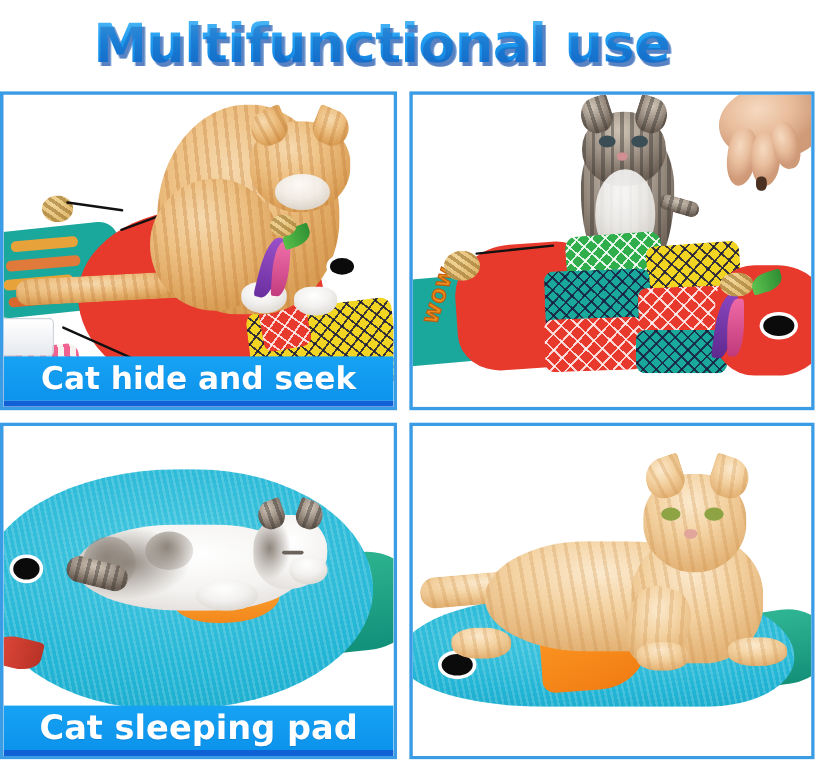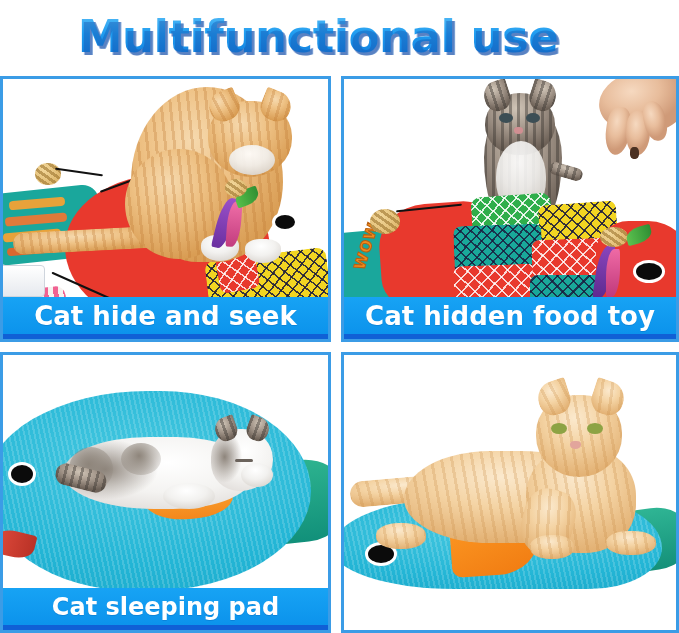--- a/index.html
+++ b/index.html
@@ -53,21 +53,21 @@
     border-bottom:5px solid #1060d6;
     display:flex;align-items:center;justify-content:center;
     box-sizing:border-box;
   }
   .caption span{
     color:#ffffff;font-weight:700;font-size:26px;letter-spacing:0px;
     font-family:"DejaVu Sans", sans-serif;
     text-shadow:0 1px 0 rgba(0,80,160,.25);
     white-space:nowrap;
   }
-  .cap-sm span{font-size:24px;}
+  .cap-sm span{font-size:28px;}
 
   
   .sc{position:absolute;left:0;top:0;right:0;bottom:0;}
 
   
   .fishbody{position:absolute;border-radius:50% 46% 50% 46%/48% 50% 50% 52%;}
   .eye{position:absolute;background:#0b0b0b;border-radius:50%;
        box-shadow:0 0 0 3px #ffffff;}
   .tail{position:absolute;border-radius:6px 60% 60% 6px/6px 50% 50% 6px;}
 
@@ -267,23 +267,20 @@
             <div class="feather" style="left:262px;top:170px;width:14px;height:48px;background:linear-gradient(180deg,#ef6aa5,#c0397b);transform:rotate(0deg);"></div>
             <div class="toy-ball" style="left:256px;top:148px;width:28px;height:20px;"></div>
             <div style="position:absolute;left:282px;top:148px;width:26px;height:16px;border-radius:60% 10% 60% 10%;
                         background:linear-gradient(90deg,#5cc24f,#2e8d33);transform:rotate(-16deg);"></div>
 
             <div class="toy-ball" style="left:26px;top:130px;width:30px;height:25px;"></div>
             <div class="string" style="left:52px;top:128px;width:66px;transform:rotate(-6deg);"></div>
 
           </div>
         </div>
-        <div class="caption">
-          <span>Cat hidden food toy</span>
-        </div>
       </div>
     </div>
 
     <div class="panel" style="left:0;top:276px;width:331px;height:281px;">
       <div class="frame">
         <div class="photo">
           <div class="sc">
 
             <div class="tail" style="left:272px;top:104px;width:74px;height:82px;background:linear-gradient(180deg,#2db38f,#11907a);transform:rotate(-6deg);"></div>
 

